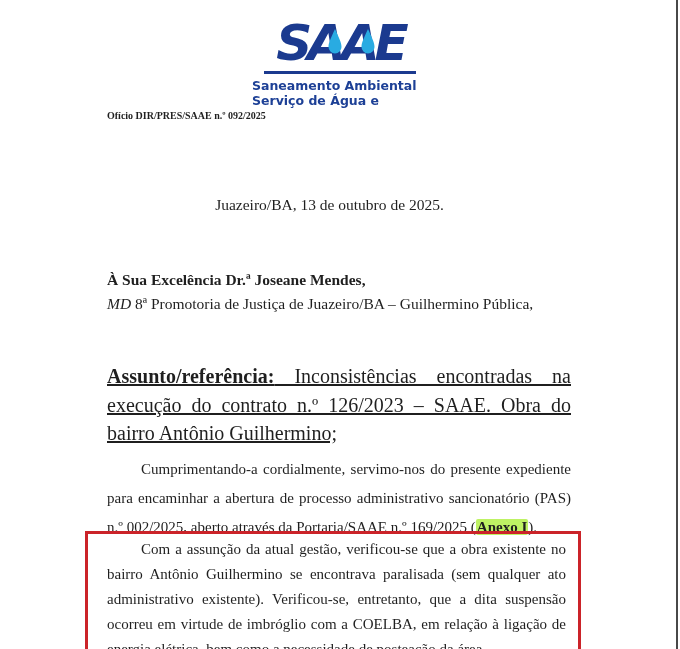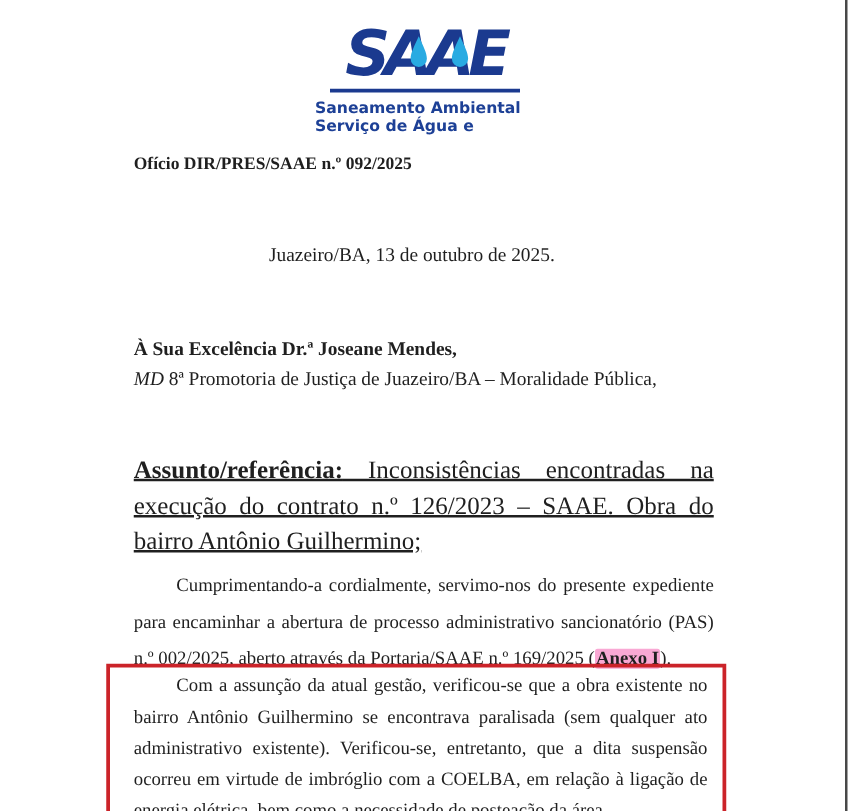--- a/index.html
+++ b/index.html
@@ -19,22 +19,22 @@
   }
   .logo-svg{display:block;margin:0 auto;}
   .logo-rule{height:3px;background:#1b3a8f;margin:3px 12px 4px 12px;}
   .logo-subtitle{
     font-family:"DejaVu Sans", sans-serif;
     font-weight:bold;font-size:12.5px;line-height:15px;
     color:#1d4096;letter-spacing:0;
   }
   
   .ref-line{
-    position:absolute;left:107px;top:124px;width:480px;
-    font-weight:bold;font-size:14px;
+    position:absolute;left:107px;top:110px;width:480px;
+    font-weight:bold;font-size:10px;
   }
   .date-line{
     position:absolute;left:107px;top:196px;width:445px;
     text-align:center;font-size:15.5px;
   }
   .addressee{
     position:absolute;left:107px;top:268px;width:480px;
     font-size:15.5px;line-height:23.5px;
   }
   .addressee .l1{font-weight:bold;}
@@ -42,21 +42,21 @@
   .subject{
     position:absolute;left:107px;top:362px;width:464px;
     font-size:20px;line-height:28.5px;text-align:justify;text-decoration:underline;
   }
   .subject .label{font-weight:bold;}
   .para1{
     position:absolute;left:107px;top:455px;width:464px;
     font-size:15px;line-height:29px;text-align:justify;text-indent:34px;
   }
   .anexo-highlight{
-    font-weight:bold;background:#f9a8d4;border-radius:2px;padding:0 1px;
+    font-weight:bold;background:#bef264;border-radius:2px;padding:0 1px;
   }
   
   .red-box{
     position:absolute;left:85px;top:531px;width:496px;height:200px;
     border:3px solid #cb2329;background:transparent;box-sizing:border-box;
   }
   .red-box .para2{
     margin:3px 0 0 0;padding:0 12px 0 19px;
     font-size:15px;line-height:25px;text-align:justify;text-indent:34px;
   }
@@ -78,21 +78,21 @@
     <div>Serviço de Água e</div>
   </div>
 </div>
 
 <div class="ref-line">Ofício DIR/PRES/SAAE n.º 092/2025</div>
 
 <div class="date-line">Juazeiro/BA, 13 de outubro de 2025.</div>
 
 <div class="addressee">
   <div class="l1">À Sua Excelência Dr.ª Joseane Mendes,</div>
-  <div><span class="italic">MD</span><span> 8ª Promotoria de Justiça de Juazeiro/BA – Moralidade Pública,</span></div>
+  <div><span class="italic">MD</span><span> 8ª Promotoria de Justiça de Juazeiro/BA – Guilhermino Pública,</span></div>
 </div>
 
 <div class="subject"><span class="label">Assunto/referência:</span><span> Inconsistências encontradas na execução do contrato n.º 126/2023 – SAAE. Obra do bairro Antônio Guilhermino;</span></div>
 
 <div class="para1"><span>Cumprimentando-a cordialmente, servimo-nos do presente expediente para encaminhar a abertura de processo administrativo sancionatório (PAS) n.º 002/2025, aberto através da Portaria/SAAE n.º 169/2025 (</span><span class="anexo-highlight">Anexo I</span><span>).</span></div>
 
 <div class="red-box">
   <p class="para2">Com a assunção da atual gestão, verificou-se que a obra existente no bairro Antônio Guilhermino se encontrava paralisada (sem qualquer ato administrativo existente). Verificou-se, entretanto, que a dita suspensão ocorreu em virtude de imbróglio com a COELBA, em relação à ligação de energia elétrica, bem como a necessidade de posteação da área.</p>
 </div>
 

